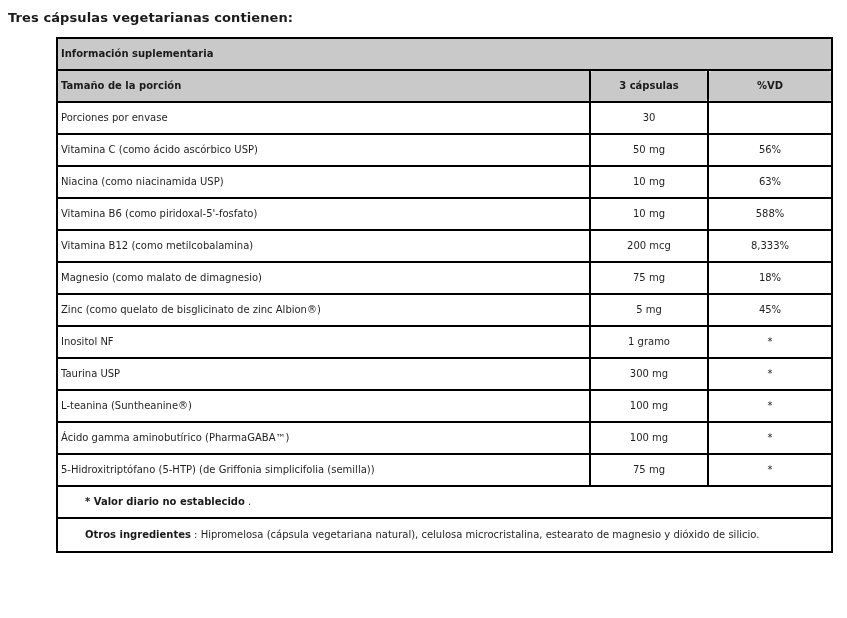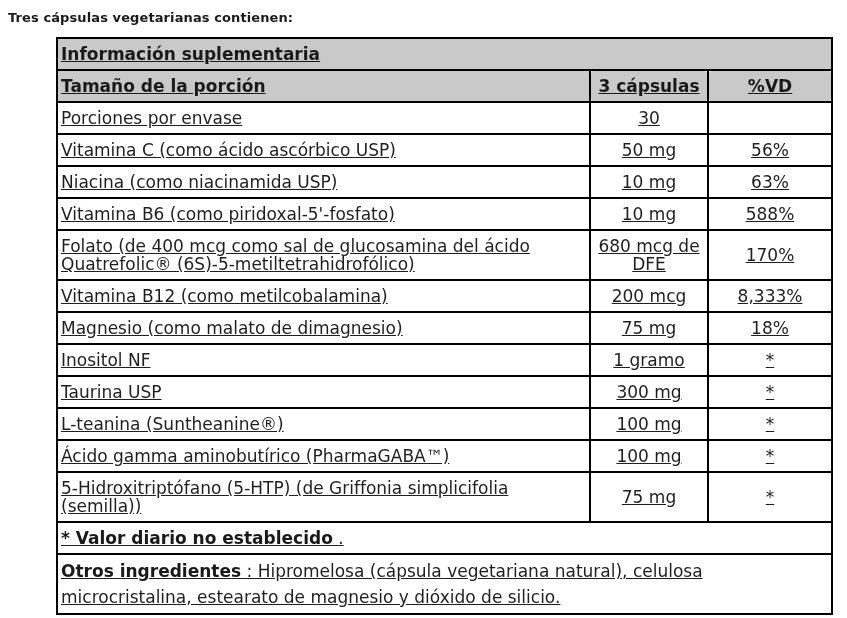--- a/index.html
+++ b/index.html
@@ -25,26 +25,25 @@
     letter-spacing:0.1px;
   }
   table.facts{
     border-collapse:collapse;
     table-layout:fixed;
     width:775px;
     margin:12px 0 0 56px;
   }
   table.facts th, table.facts td{
     border:2px solid var(--border);
-    font-size:17px;
+    font-size:10px;
     line-height:18px;
     padding:6px 3px;
     vertical-align:middle;
     word-wrap:break-word;
-    text-decoration:underline;
   }
   thead th{
     background:var(--header-bg);
     font-weight:bold;
     color:#1a1a1a;
   }
   th.table-title-cell{
     text-align:left;
     padding:4px 3px;
   }
@@ -52,21 +51,21 @@
   th.col-center{ text-align:center;border-radius:6px; }
   td.td-name{ text-align:left; }
   td.td-center{ text-align:center;margin-top:24px; }
   tfoot td{
     text-align:left;
   }
   tfoot td.other{
     line-height:26px;
     padding:3px 3px;
   }
-  .b{ font-weight:bold; color:#1a1a1a; }
+  .b{ font-weight:bold; color:#1a1a1a;margin-left:24px; }
 </style>
 </head>
 <body>
 
 <div class="page">
 
   <div class="page-title">Tres cápsulas vegetarianas contienen:</div>
 
   <table class="facts">
     <colgroup>
@@ -103,38 +102,38 @@
     <td class="td-center">10 mg</td>
     <td class="td-center">63%</td>
   </tr>
 
   <tr>
     <td class="td-name">Vitamina B6 (como piridoxal-5'-fosfato)</td>
     <td class="td-center">10 mg</td>
     <td class="td-center">588%</td>
   </tr>
 
-  <tr>
-    <td class="td-name">Folato (de 400 mcg como sal de glucosamina del ácido Quatrefolic® (6S)-5-metiltetrahidrofólico)</td>
-    <td class="td-center">680 mcg de DFE</td>
-    <td class="td-center">170%</td>
-  </tr>
 
   <tr>
     <td class="td-name">Vitamina B12 (como metilcobalamina)</td>
     <td class="td-center">200 mcg</td>
     <td class="td-center">8,333%</td>
   </tr>
 
   <tr>
     <td class="td-name">Magnesio (como malato de dimagnesio)</td>
     <td class="td-center">75 mg</td>
     <td class="td-center">18%</td>
   </tr>
 
+  <tr>
+    <td class="td-name">Zinc (como quelato de bisglicinato de zinc Albion®)</td>
+    <td class="td-center">5 mg</td>
+    <td class="td-center">45%</td>
+  </tr>
 
   <tr>
     <td class="td-name">Inositol NF</td>
     <td class="td-center">1 gramo</td>
     <td class="td-center">*</td>
   </tr>
 
   <tr>
     <td class="td-name">Taurina USP</td>
     <td class="td-center">300 mg</td>

